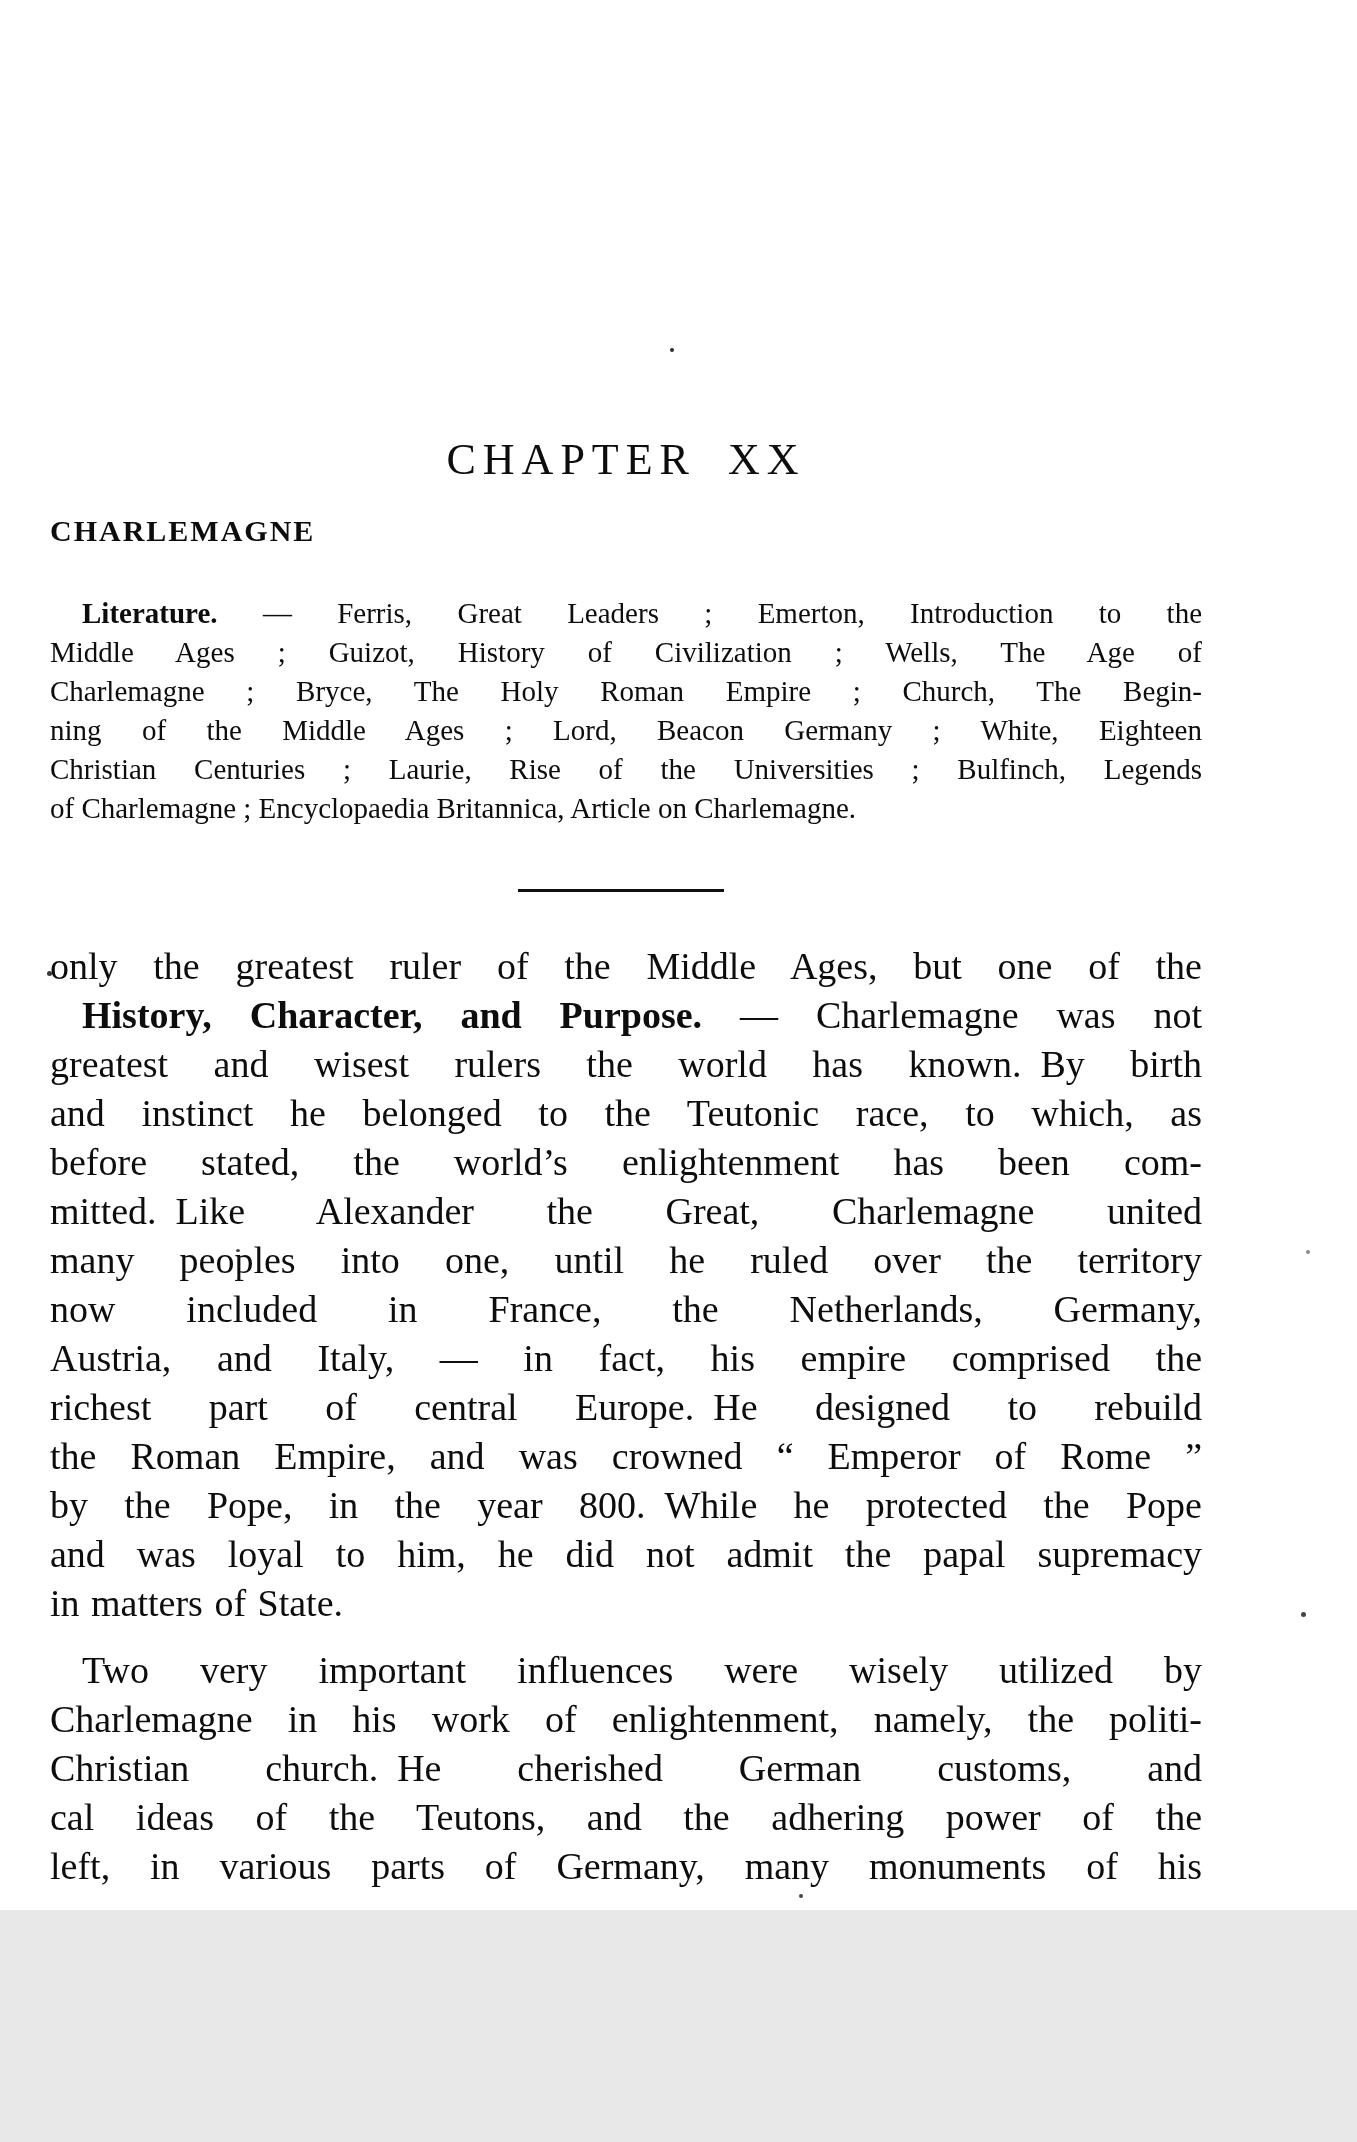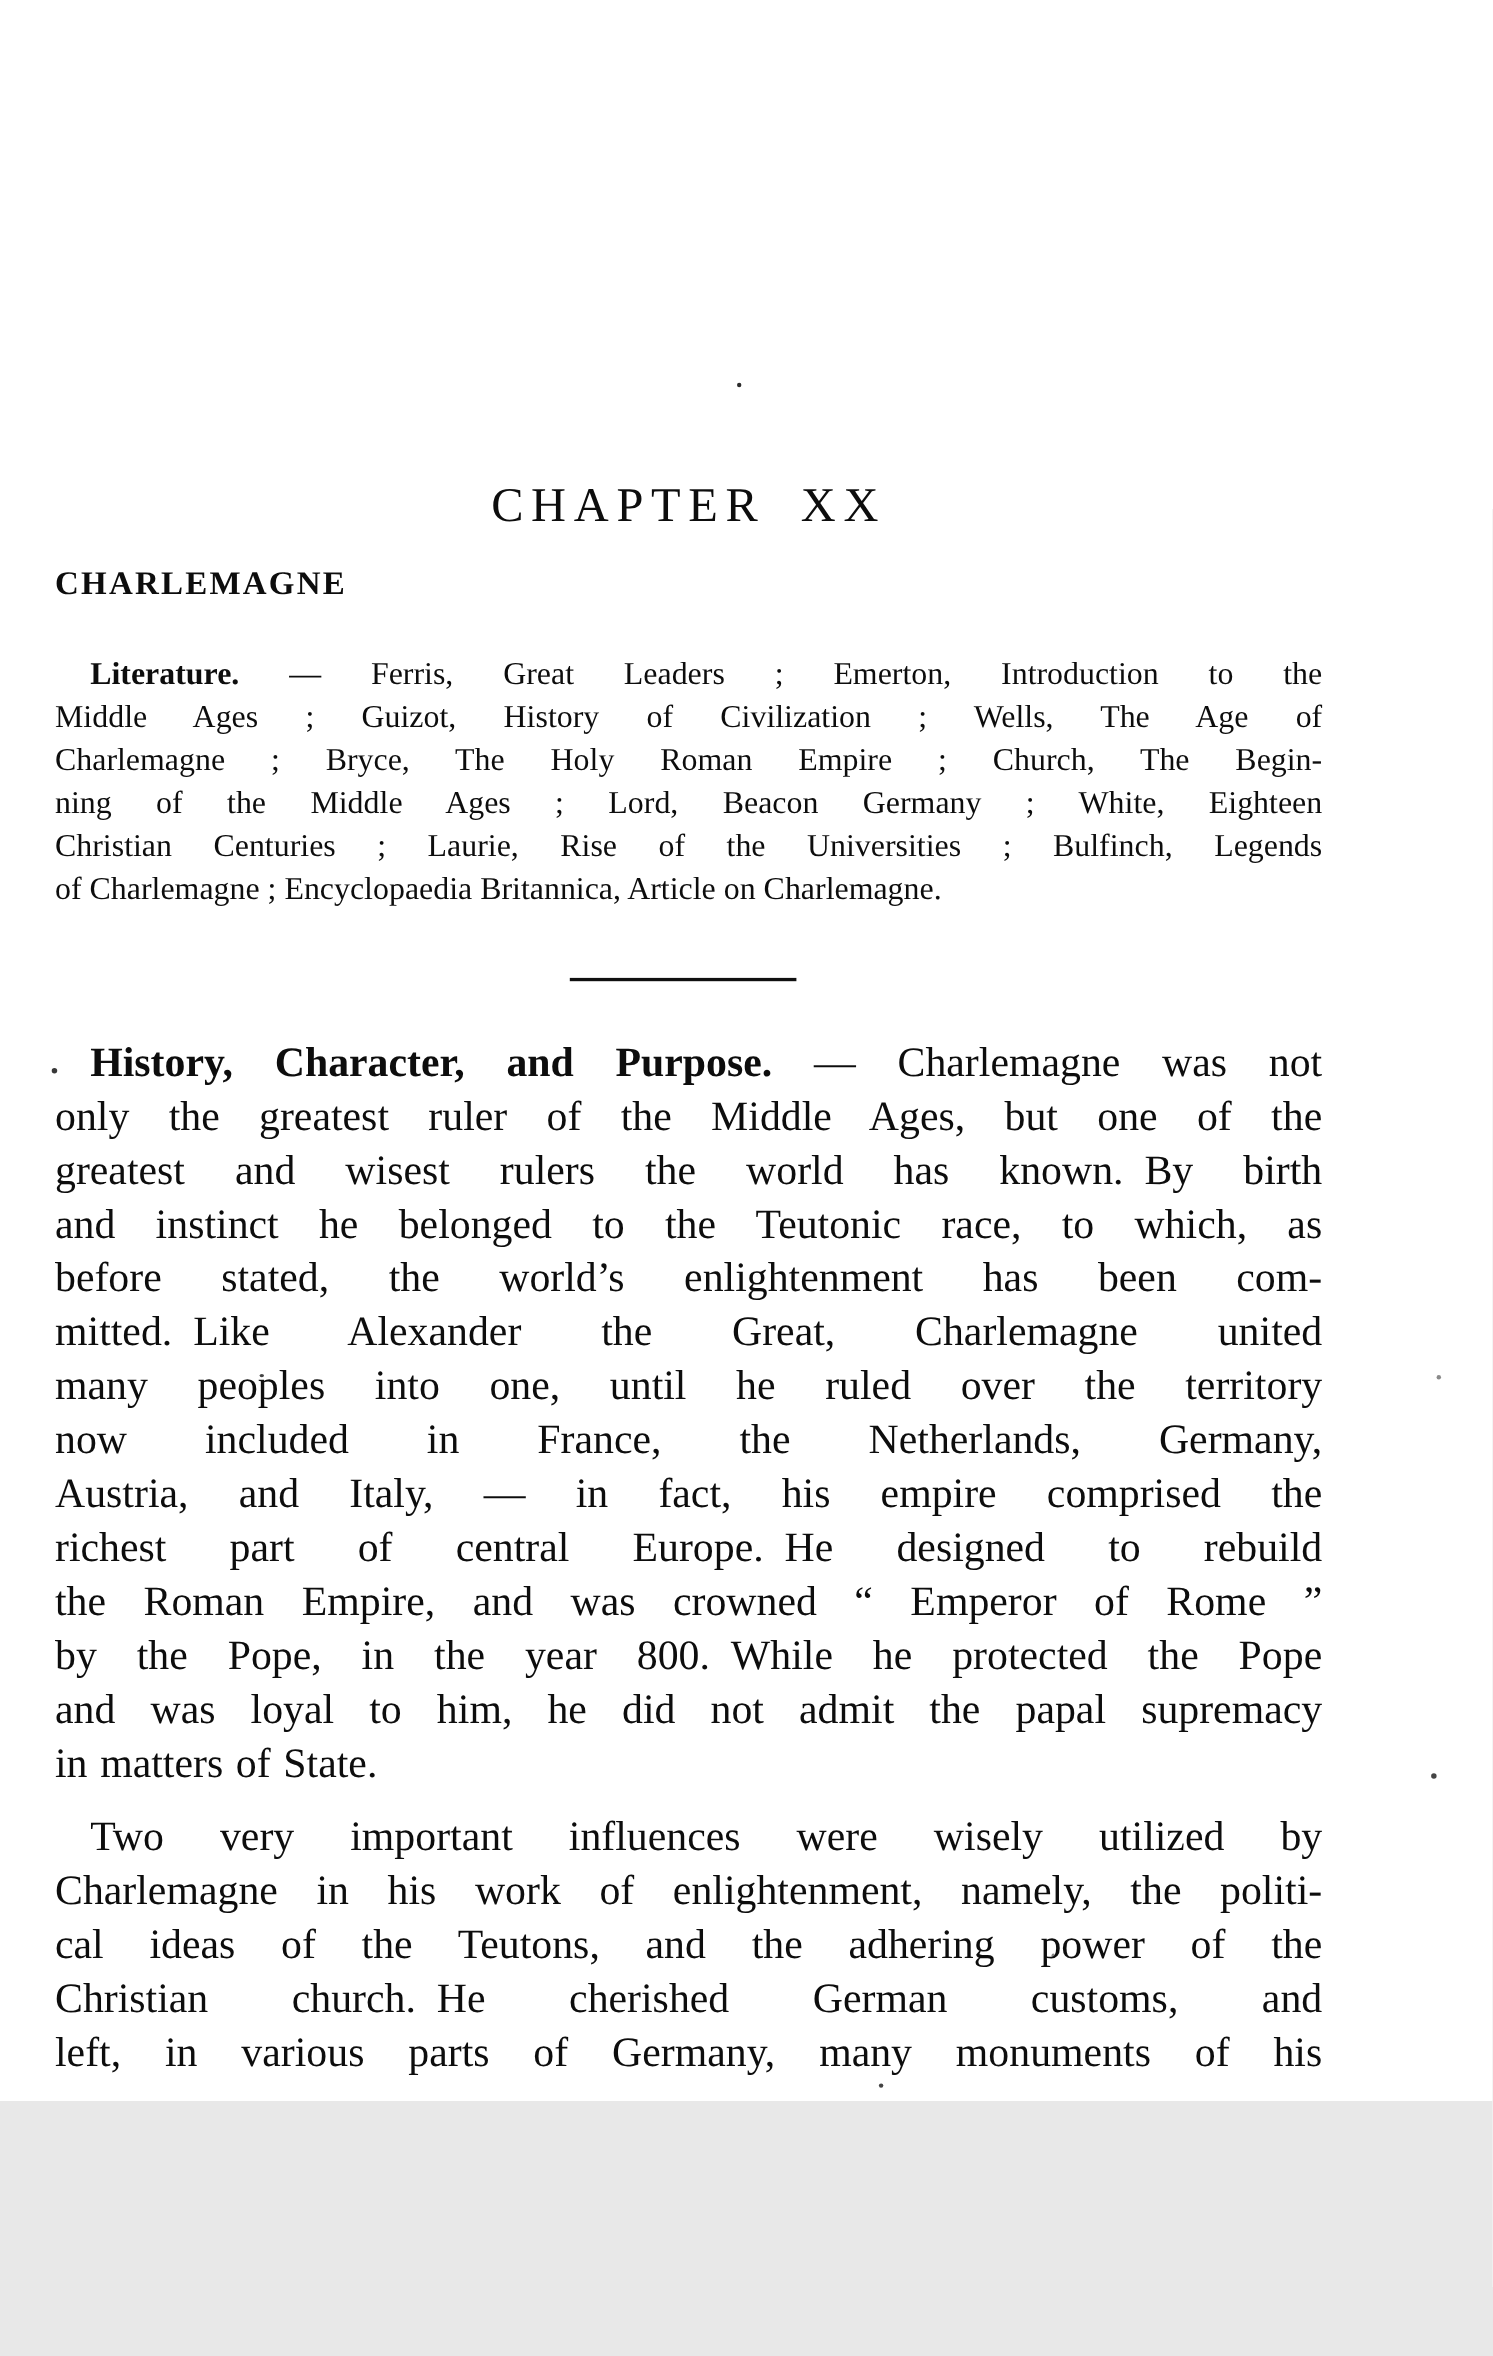--- a/index.html
+++ b/index.html
@@ -62,41 +62,41 @@
       <div class="tline just"><span>Middle Ages ; </span><span class="i">Guizot,</span><span> History of Civilization ; </span><span class="i">Wells,</span><span> The Age of</span></div>
       <div class="tline just"><span>Charlemagne ; </span><span class="i">Bryce,</span><span> The Holy Roman Empire ; </span><span class="i">Church,</span><span> The Begin-</span></div>
       <div class="tline just"><span>ning of the Middle Ages ; </span><span class="i">Lord,</span><span> Beacon Germany ; </span><span class="i">White,</span><span> Eighteen</span></div>
       <div class="tline just"><span>Christian Centuries ; </span><span class="i">Laurie,</span><span> Rise of the Universities ; </span><span class="i">Bulfinch,</span><span> Legends</span></div>
       <div class="tline"><span>of Charlemagne ; Encyclopaedia Britannica, Article on Charlemagne.</span></div>
     </div>
 
   <div class="rule"></div>
 
   <div class="para1">
+      <div class="tline just"><span>only the greatest ruler of the Middle Ages, but one of the</span></div>
       <div class="tline just ind"><span class="b">History, Character, and Purpose.</span><span> — Charlemagne was not</span></div>
-      <div class="tline just"><span>only the greatest ruler of the Middle Ages, but one of the</span></div>
       <div class="tline just"><span>greatest and wisest rulers the world has known. By birth</span></div>
       <div class="tline just"><span>and instinct he belonged to the Teutonic race, to which, as</span></div>
       <div class="tline just"><span>before stated, the world’s enlightenment has been com-</span></div>
       <div class="tline just"><span>mitted. Like Alexander the Great, Charlemagne united</span></div>
       <div class="tline just"><span>many peoples into one, until he ruled over the territory</span></div>
       <div class="tline just"><span>now included in France, the Netherlands, Germany,</span></div>
       <div class="tline just"><span>Austria, and Italy, — in fact, his empire comprised the</span></div>
       <div class="tline just"><span>richest part of central Europe. He designed to rebuild</span></div>
       <div class="tline just"><span>the Roman Empire, and was crowned “ Emperor of Rome ”</span></div>
       <div class="tline just"><span>by the Pope, in the year 800. While he protected the Pope</span></div>
       <div class="tline just"><span>and was loyal to him, he did not admit the papal supremacy</span></div>
       <div class="tline"><span>in matters of State.</span></div>
     </div>
 
   <div class="para2">
       <div class="tline just ind"><span>Two very important influences were wisely utilized by</span></div>
       <div class="tline just"><span>Charlemagne in his work of enlightenment, namely, the politi-</span></div>
+      <div class="tline just"><span>Christian church. He cherished German customs, and</span></div>
       <div class="tline just"><span>cal ideas of the Teutons, and the adhering power of the</span></div>
-      <div class="tline just"><span>Christian church. He cherished German customs, and</span></div>
       <div class="tline just"><span>left, in various parts of Germany, many monuments of his</span></div>
     </div>
 
   <div class="folio">125</div>
 
 <div class="speck" style="left: 670px; top: 348px; width: 4px; height: 4px; opacity: 0.9;"></div>
     <div class="speck" style="left: 47px; top: 971px; width: 5px; height: 5px; opacity: 0.85;"></div>
     <div class="speck" style="left: 236px; top: 1249px; width: 4px; height: 3px; opacity: 0.8;"></div>
     <div class="speck" style="left: 1306px; top: 1250px; width: 4px; height: 4px; opacity: 0.5;"></div>
     <div class="speck" style="left: 1301px; top: 1612px; width: 5px; height: 5px; opacity: 0.8;"></div>

